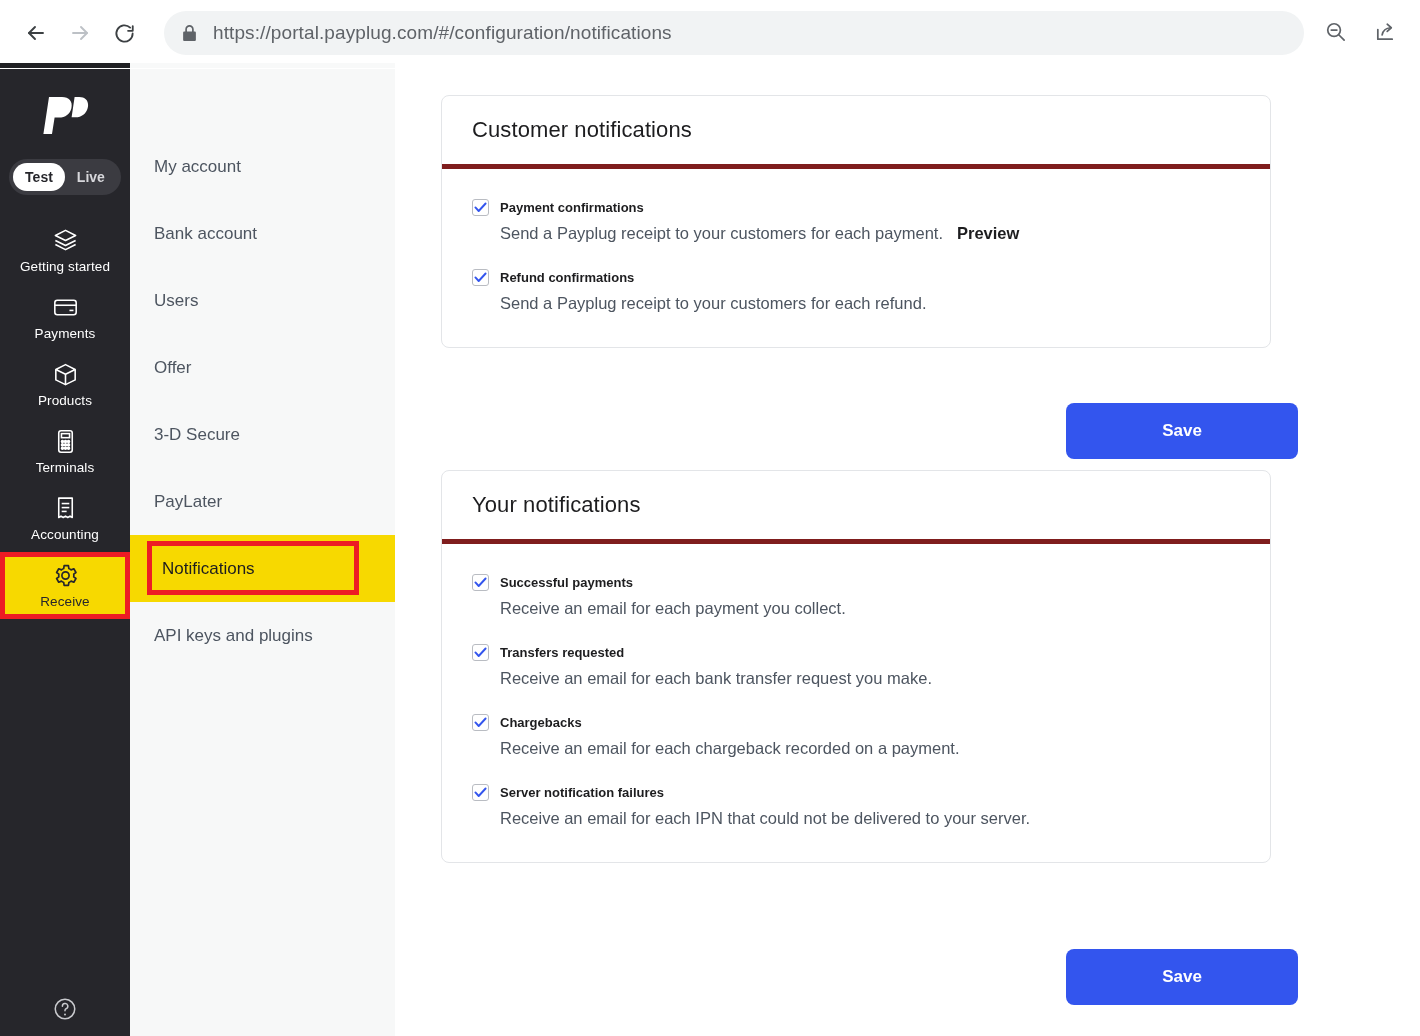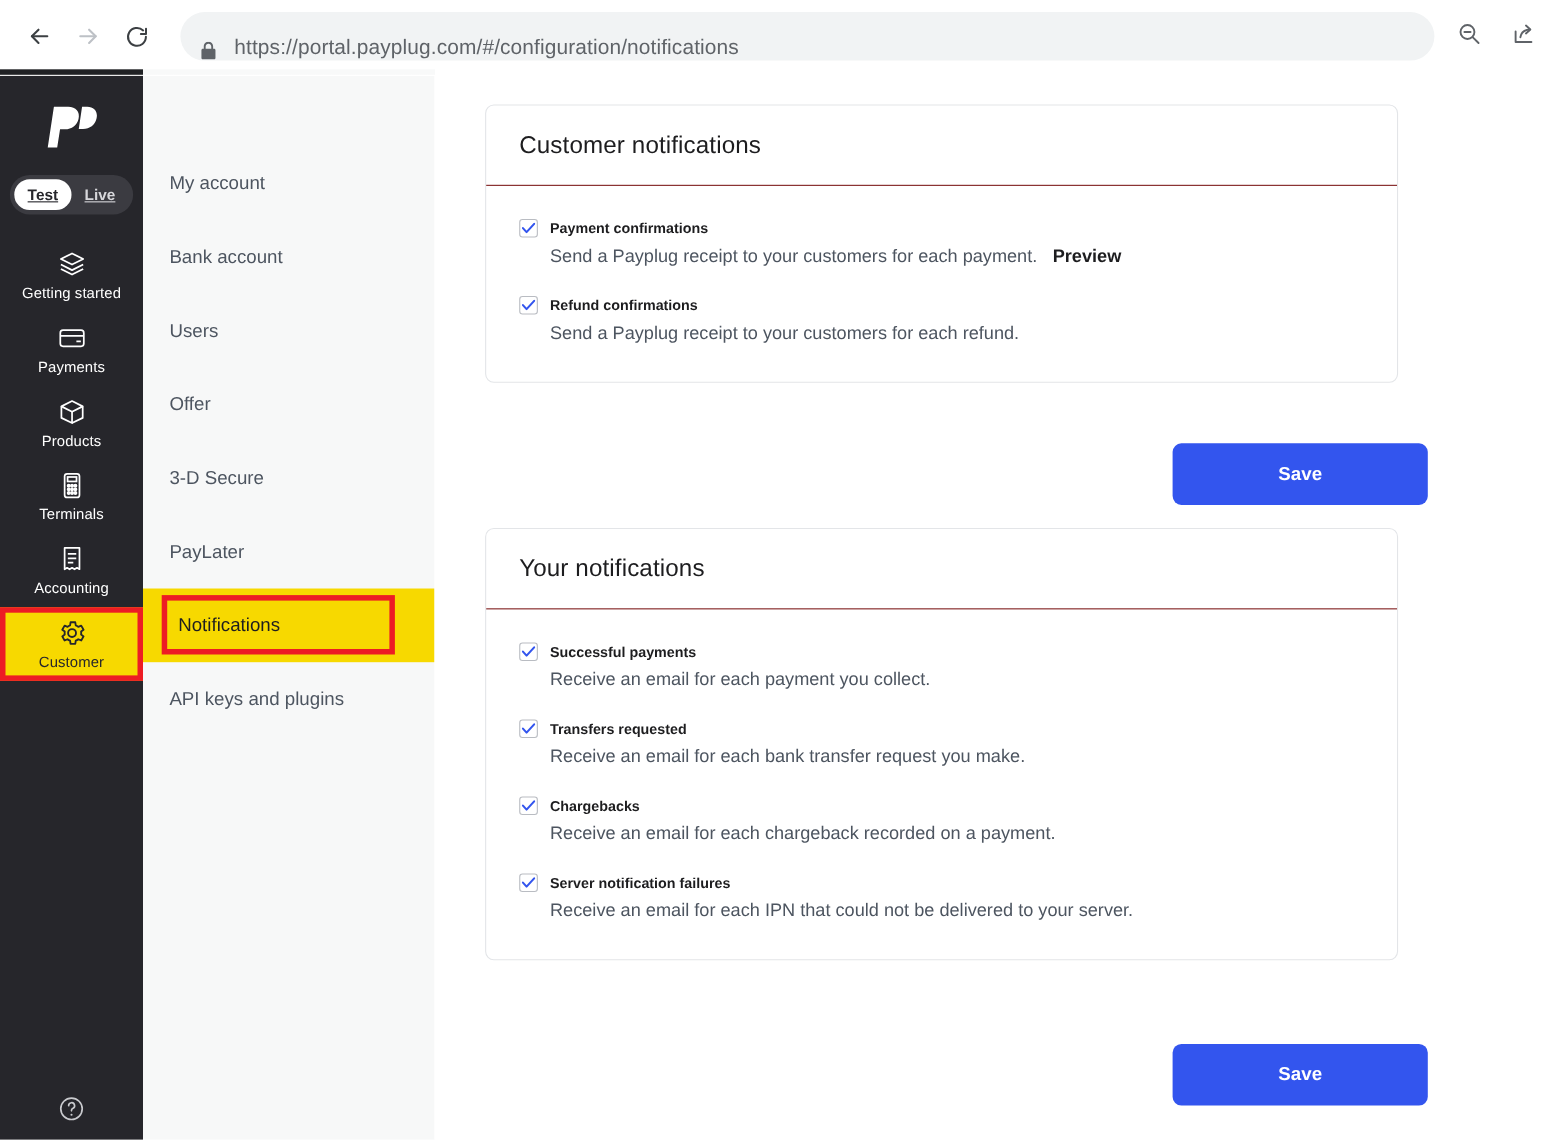--- a/index.html
+++ b/index.html
@@ -24,21 +24,21 @@
     border-radius: 50%;
     flex: 0 0 auto;
   }
   .nav-btn svg { display: block; }
   .omnibox {
     flex: 1 1 auto;
     height: 44px;
     margin-left: 18px; margin-right: 10px;
     background: #f1f3f4;
     border-radius: 22px;
-    display: flex; align-items: flex-end;
+    display: flex; align-items: center;
     padding: 0 18px;
     overflow: hidden;
   }
   .lock-icon { flex: 0 0 auto; margin-right: 16px; display: flex; }
   .url-text {
     font-size: 19px; color: #5f6368;
     white-space: nowrap;
     letter-spacing: 0.1px;
   }
   .toolbar-right { display: flex; align-items: center; gap: 8px; flex: 0 0 auto; }
@@ -79,21 +79,20 @@
     height: 36px;
     display: flex; align-items: center;
     padding: 4px;
   }
   .mode-opt {
     font-size: 14px; font-weight: bold;
     padding: 0 12px; height: 28px;
     display: flex; align-items: center; justify-content: center;
     border-radius: 16px;
     color: #d7d7db;
-    text-decoration: underline;
   }
   .mode-opt.active { background: #ffffff; color: #26262b; }
 
   .nav-list { margin-top: 22px; width: 130px; }
   .nav-item {
     width: 130px; height: 67px;
     display: flex; flex-direction: column;
     align-items: center; justify-content: center;
     gap: 5px;
     position: relative;
@@ -150,21 +149,21 @@
     position: absolute;
     left: 46px; width: 830px;
     background: #ffffff;
     border: 1px solid #e3e5e8;
     border-radius: 8px;
   }
   .card-head {
     height: 73px;
     display: flex; align-items: center;
     padding: 0 30px;
-    border-bottom: 1px solid #7f1d1d;
+    border-bottom: 5px solid #7f1d1d;
   }
   .card-title { font-size: 22px; color: #1d1d1f; letter-spacing: 0.1px; }
   .card-body { padding: 30px 30px 34px 30px; }
 
   .check-row { margin-bottom: 26px; }
   .check-row:last-child { margin-bottom: 0; margin-top: 12px; }
   .check-line { display: flex; align-items: center; gap: 11px; }
   .cbox {
     width: 17px; height: 17px;
     border: 1px solid #b9bcc2;
@@ -339,21 +338,21 @@
         <span class="nav-label">Accounting</span>
       </div>
 
       <div class="nav-item highlight">
         <span class="nav-ico">
           <svg width="27" height="27" viewBox="0 0 24 24" fill="none" stroke="#26262b" stroke-width="1.5" stroke-linejoin="round">
               <circle cx="12" cy="12" r="3.2"></circle>
               <path d="M19.4 12a7.6 7.6 0 0 0-.1-1.2l2-1.5-1.9-3.3-2.4 1a7.5 7.5 0 0 0-2-1.2l-.4-2.5h-3.8l-.4 2.5a7.5 7.5 0 0 0-2 1.2l-2.4-1-1.9 3.3 2 1.5a7.6 7.6 0 0 0 0 2.4l-2 1.5 1.9 3.3 2.4-1a7.5 7.5 0 0 0 2 1.2l.4 2.5h3.8l.4-2.5a7.5 7.5 0 0 0 2-1.2l2.4 1 1.9-3.3-2-1.5c.1-.4.1-.8.1-1.2z"></path>
             </svg>
         </span>
-        <span class="nav-label">Customer</span>
+        <span class="nav-label">Receive</span>
       </div>
 
     </div>
 
     <div class="help-btn">
       <span>
         <svg width="26" height="26" viewBox="0 0 24 24" fill="none" stroke="#c9cace" stroke-width="1.4">
             <circle cx="12" cy="12" r="9"></circle>
             <path d="M9.6 9.4a2.5 2.5 0 1 1 3.4 2.3c-.7.3-1 .9-1 1.6v.4" stroke-linecap="round"></path>
             <circle cx="12" cy="17" r="0.9" fill="#c9cace" stroke="none"></circle>
@@ -422,21 +421,21 @@
             <span class="check-label">Refund confirmations</span>
           </div>
           <div class="check-desc">Send a Payplug receipt to your customers for each refund.</div>
         </div>
 
       </div>
     </div>
 
     <button class="save-btn" style="top:334px; left:671px;">Save</button>
 
-    <div class="card" style="top:411px;">
+    <div class="card" style="top:401px;">
       <div class="card-head">
         <span class="card-title">Your notifications</span>
       </div>
       <div class="card-body">
 
         <div class="check-row">
           <div class="check-line">
             <span class="cbox">
               <svg width="13" height="11" viewBox="0 0 13 11" fill="none" stroke="#3355ee" stroke-width="1.9" stroke-linecap="round" stroke-linejoin="round">
                   <path d="M1.4 5.4l3.3 3.6L11.6 1.5"></path>

